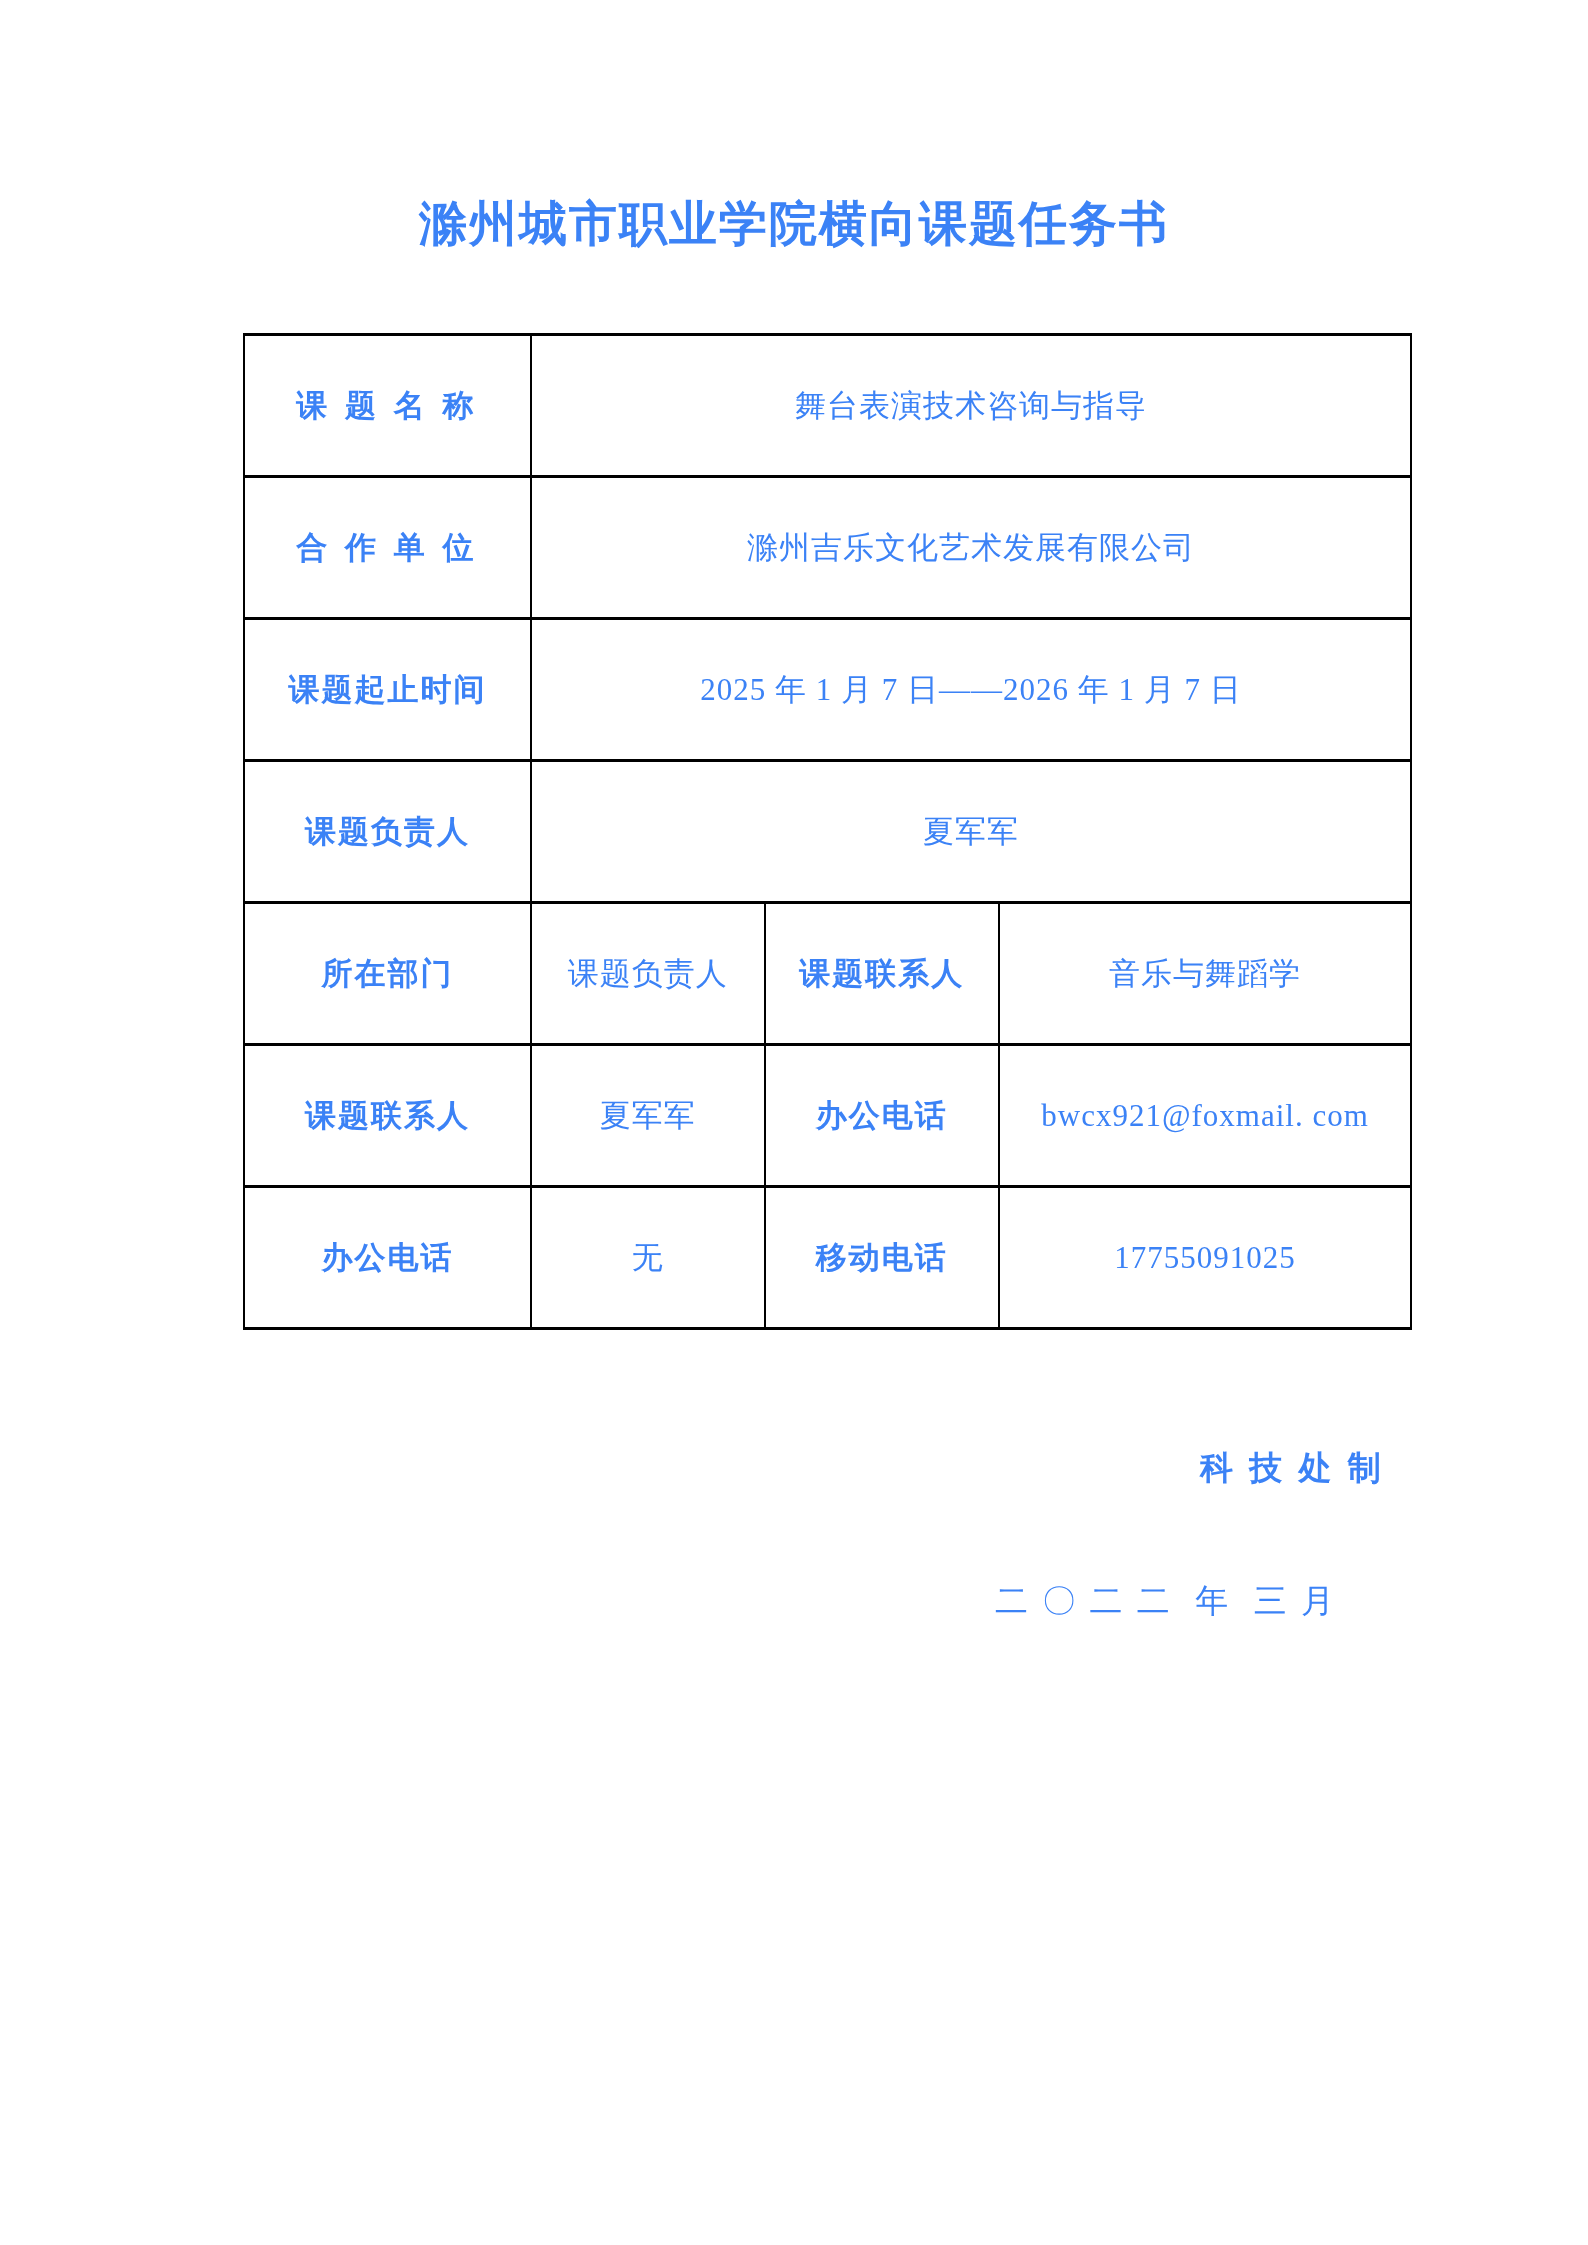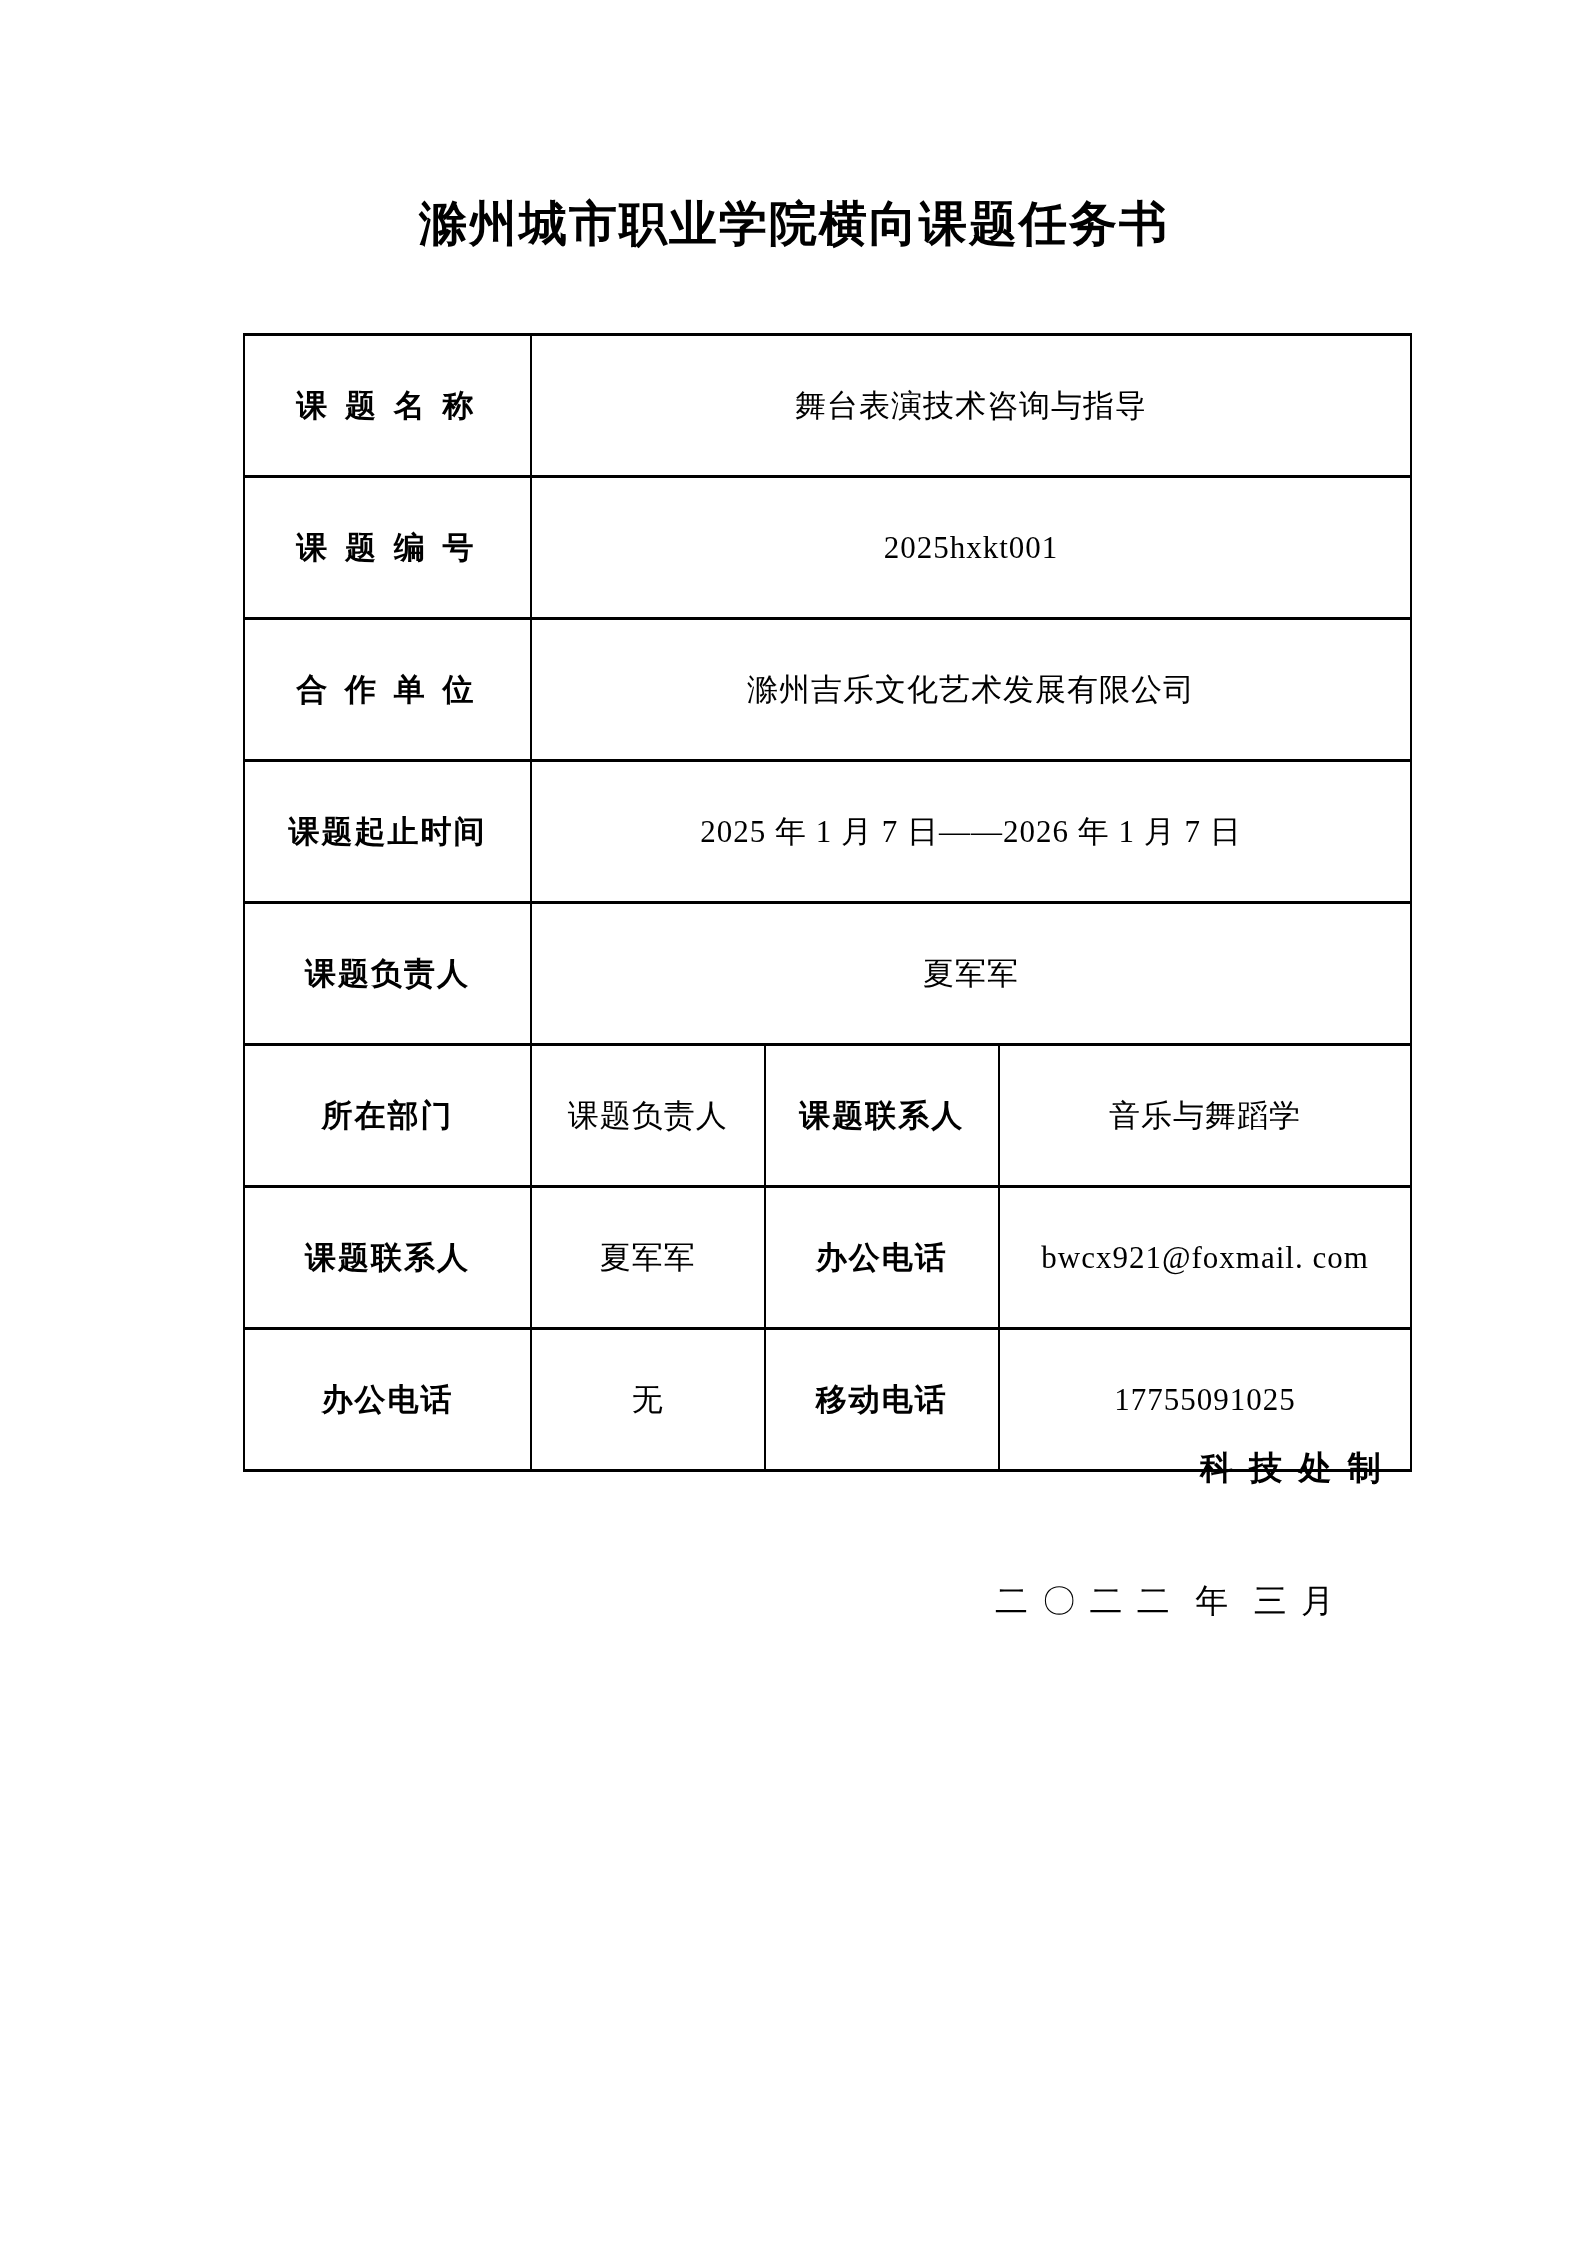--- a/index.html
+++ b/index.html
@@ -5,21 +5,21 @@
   html, body {
     margin: 0;
     padding: 0;
     background: #ffffff;
   }
   .page {
     position: relative;
     width: 1588px;
     height: 2245px;
     background: #ffffff;
-    color: #000000;
+    color: #3b82f6;
     font-family: "Liberation Serif", "DejaVu Serif", serif;
     overflow: hidden;
     text-decoration: underline;
   }
   .doc-title {
     position: absolute;
     top: 198px;
     left: 0;
     width: 100%;
     margin: 0;
@@ -101,24 +101,20 @@
       <col class="col-val1">
       <col class="col-label2">
       <col class="col-val2">
     </colgroup>
     <tbody>
       <tr>
         <td class="lbl wide">课 题 名 称</td>
         <td class="val" colspan="3">舞台表演技术咨询与指导</td>
       </tr>
       <tr>
-        <td class="lbl wide">课 题 编 号</td>
-        <td class="val" colspan="3">2025hxkt001</td>
-      </tr>
-      <tr>
         <td class="lbl wide">合 作 单 位</td>
         <td class="val" colspan="3">滁州吉乐文化艺术发展有限公司</td>
       </tr>
       <tr>
         <td class="lbl">课题起止时间</td>
         <td class="val" colspan="3">2025 年 1 月 7 日——2026 年 1 月 7 日</td>
       </tr>
       <tr>
         <td class="lbl">课题负责人</td>
         <td class="val" colspan="3">夏军军</td>

